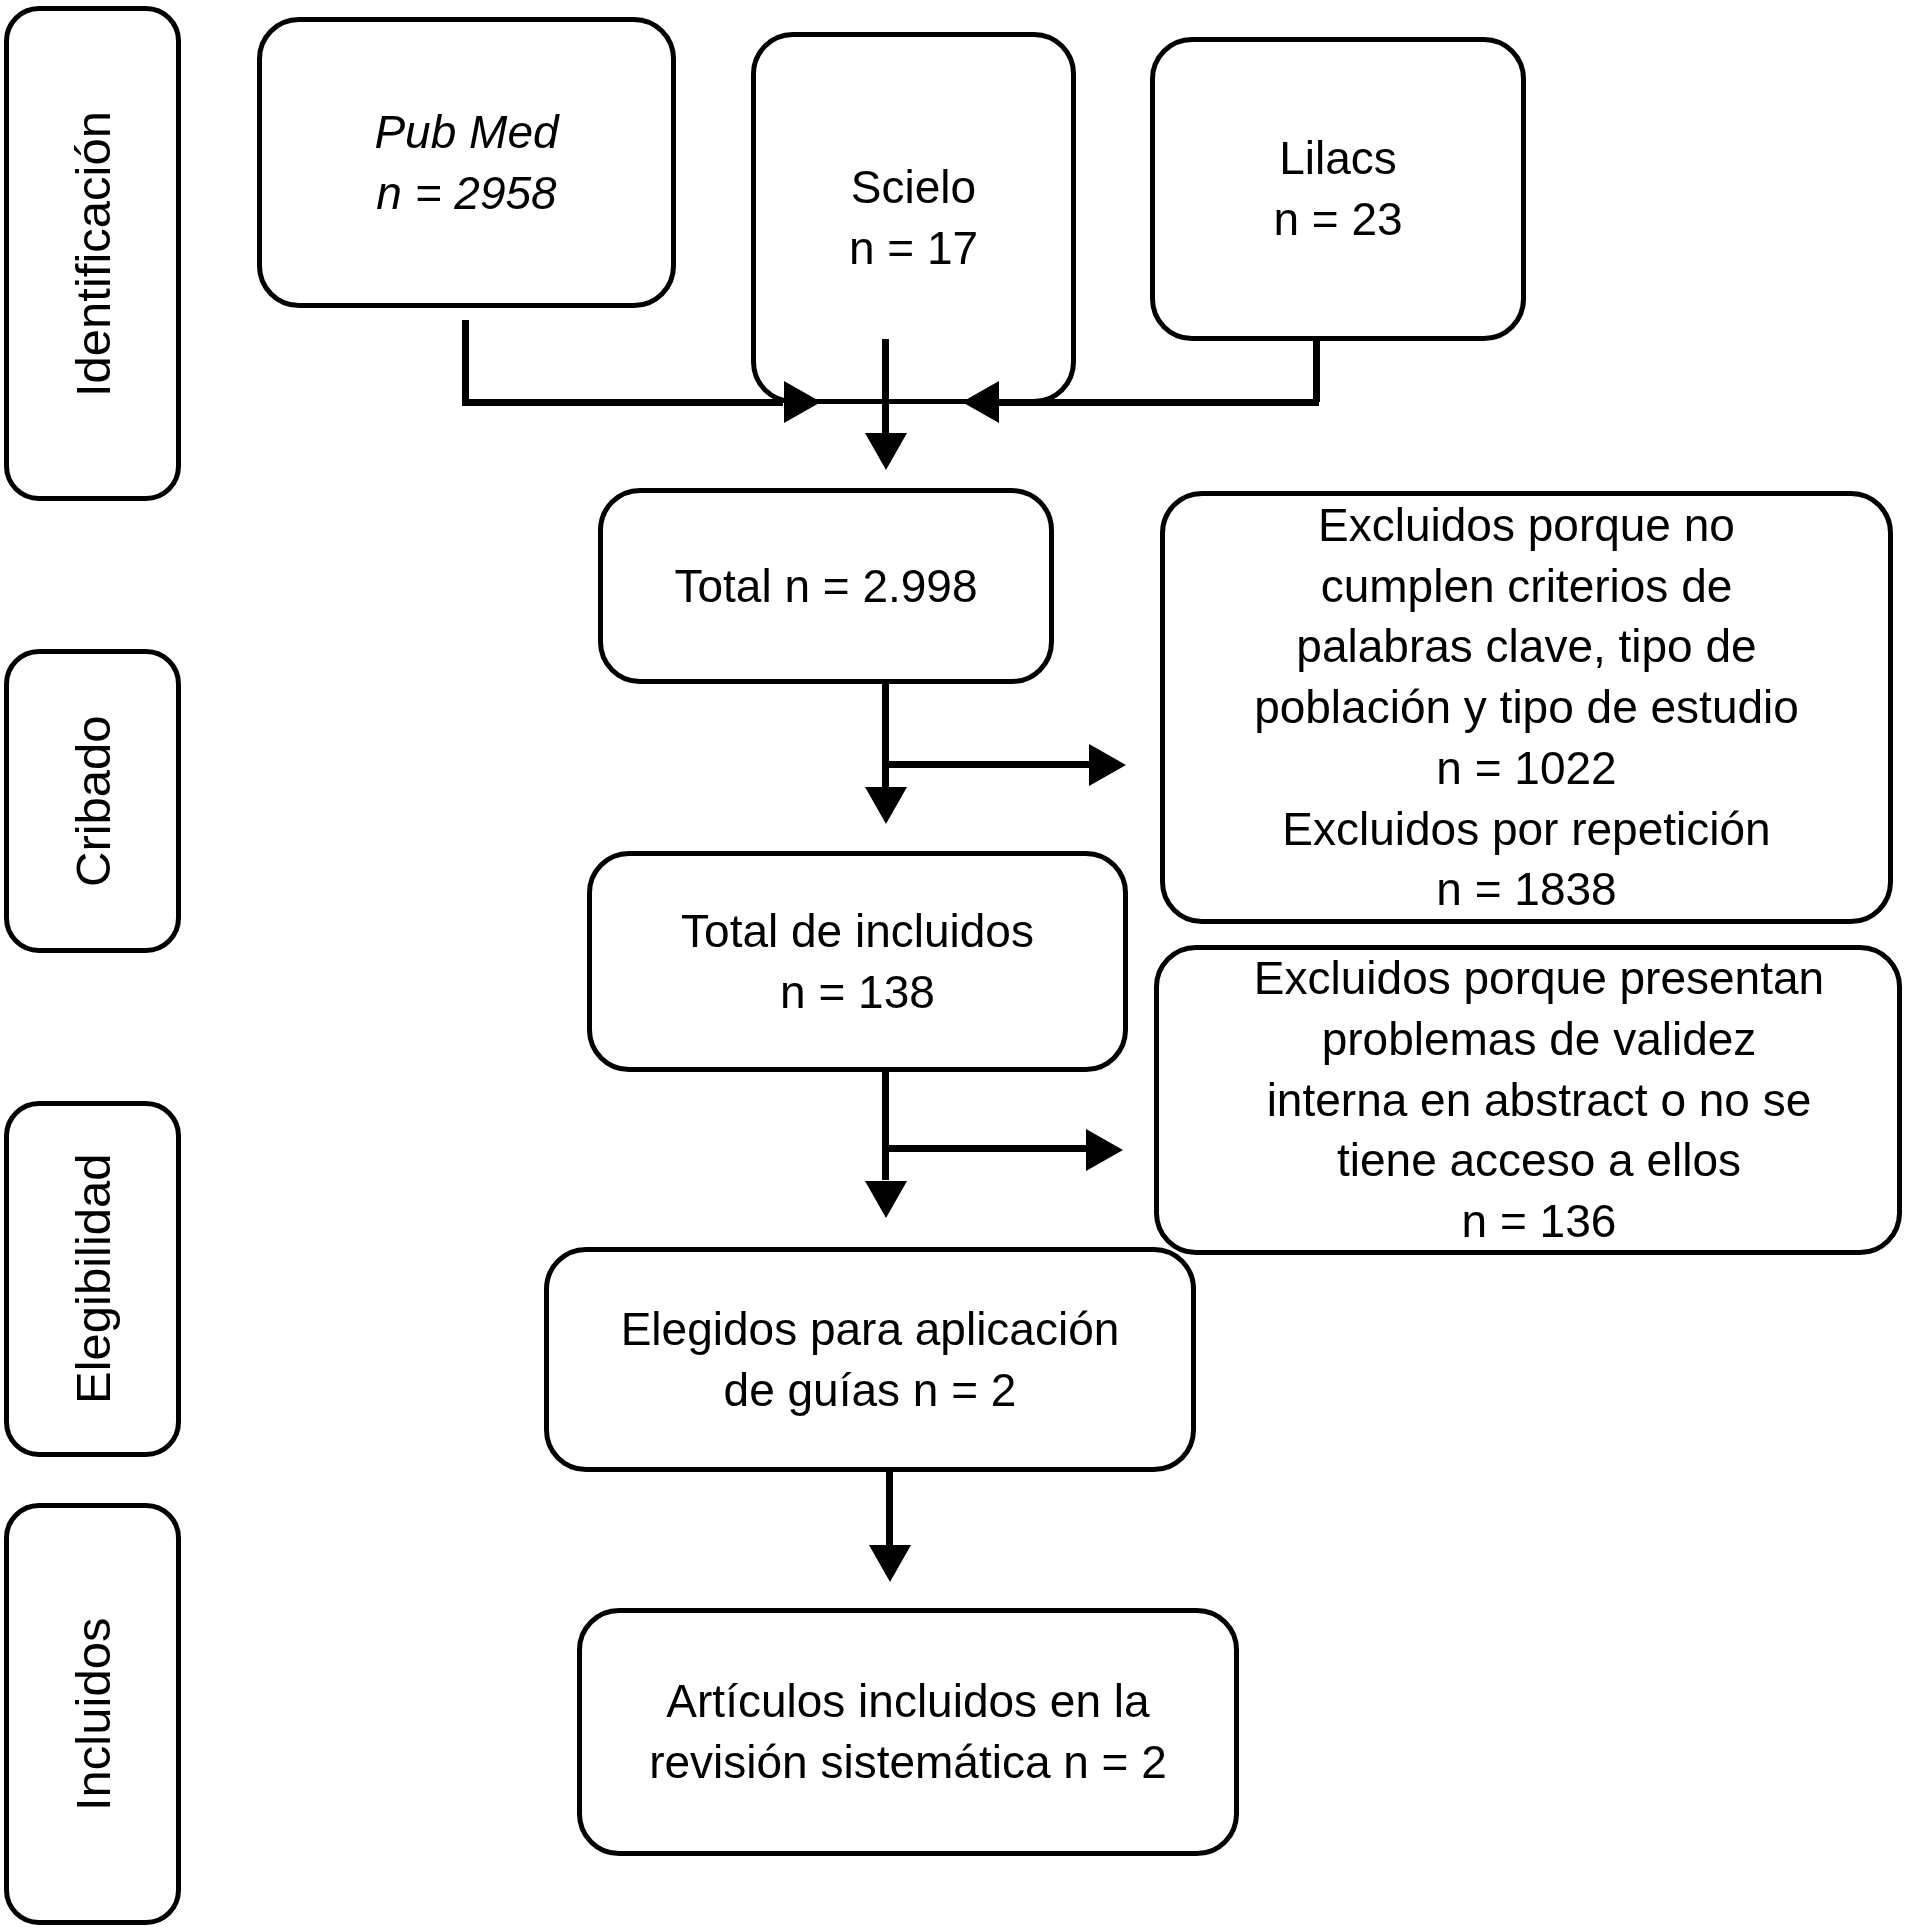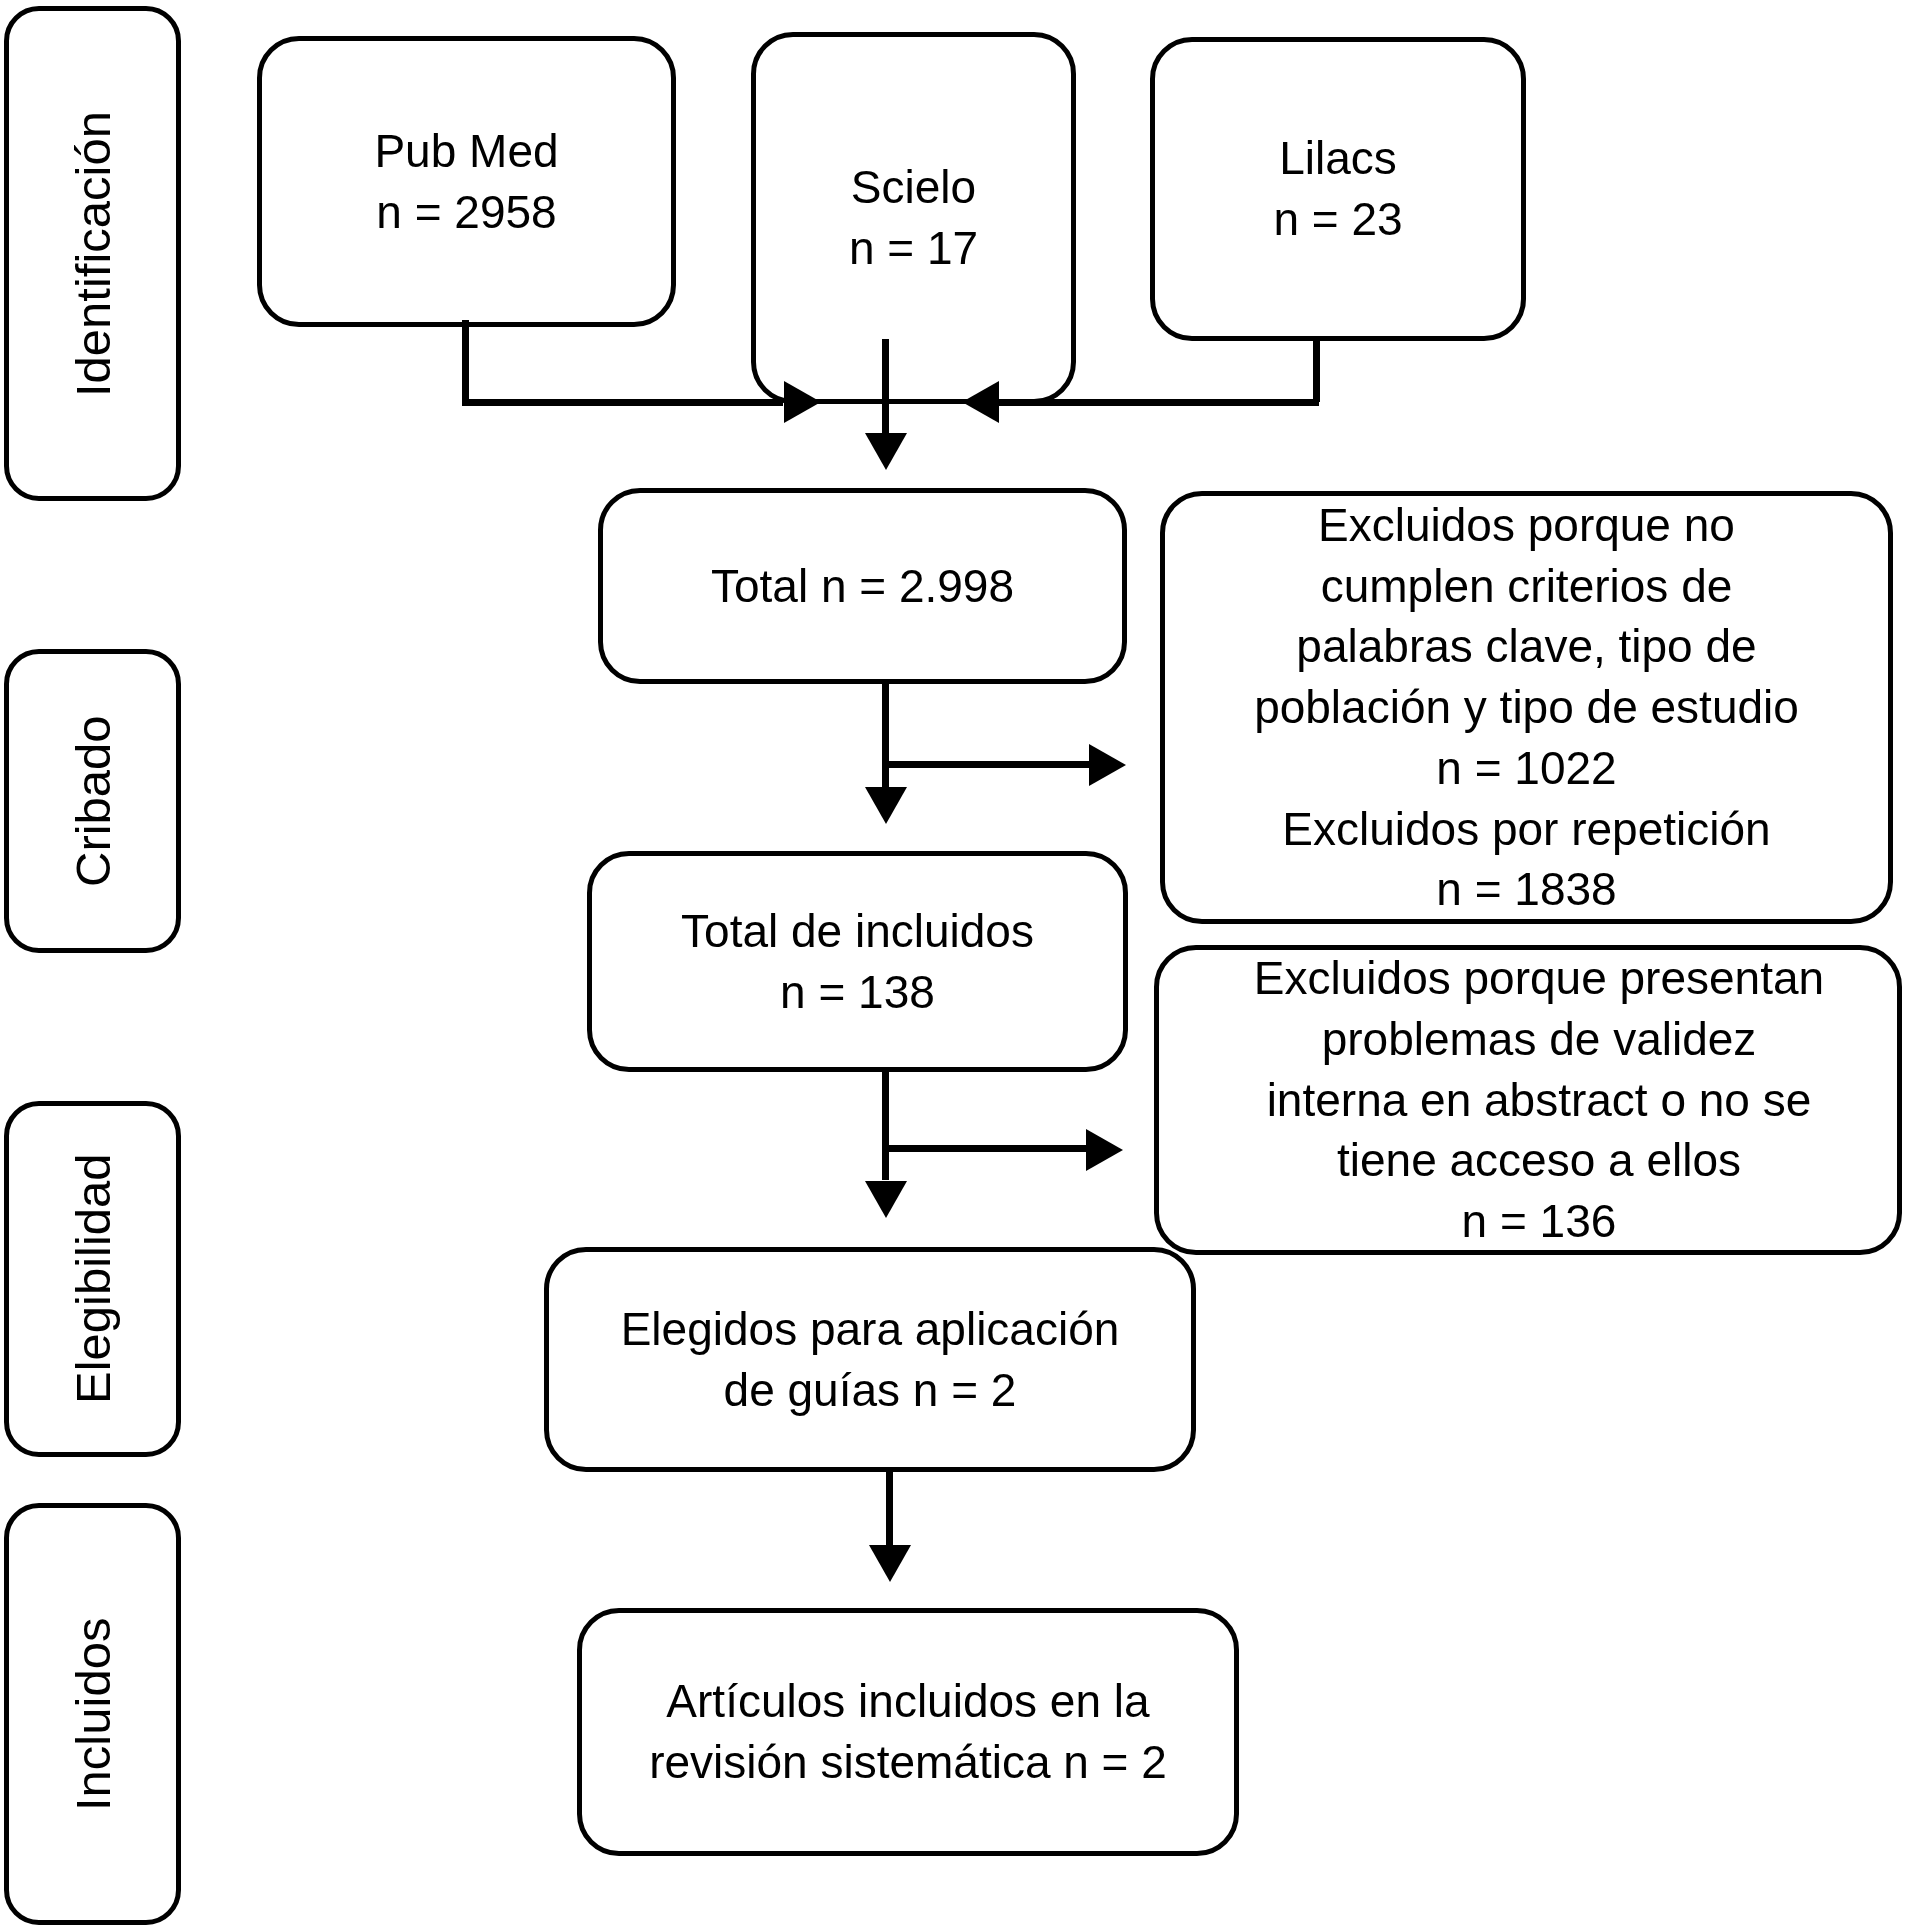--- a/index.html
+++ b/index.html
@@ -87,28 +87,28 @@
 </head>
 <body>
 
 <div id="canvas">
 
   <div class="stage" style="left:3.8px; top:6.1px; width:177px; height:495px;">Identificación</div>
   <div class="stage" style="left:3.8px; top:649px; width:177px; height:304px;">Cribado</div>
   <div class="stage" style="left:3.8px; top:1101px; width:177px; height:356px;">Elegibilidad</div>
   <div class="stage" style="left:3.8px; top:1503px; width:177px; height:422px;">Incluidos</div>
 
-  <div class="node" style="left:257px; top:36px; width:419px; height:291px;">Pub Med
+  <div class="node" style="left:257px; top:17px; width:419px; height:291px;font-style:italic;">Pub Med
 n = 2958</div>
   <div class="node" style="left:751px; top:32px; width:325px; height:372px;">Scielo
 n = 17</div>
   <div class="node" style="left:1150px; top:37px; width:376px; height:304px;">Lilacs
 n = 23</div>
 
-  <div class="node" style="left:598px; top:488px; width:529px; height:196px;">Total n = 2.998</div>
+  <div class="node" style="left:598px; top:488px; width:456px; height:196px;">Total n = 2.998</div>
 
   <div class="node" style="left:1160px; top:491px; width:733px; height:433px;">Excluidos porque no
 cumplen criterios de
 palabras clave, tipo de
 población y tipo de estudio
 n = 1022
 Excluidos por repetición
 n = 1838</div>
 
   <div class="node" style="left:587px; top:851px; width:541px; height:221px;">Total de incluidos

